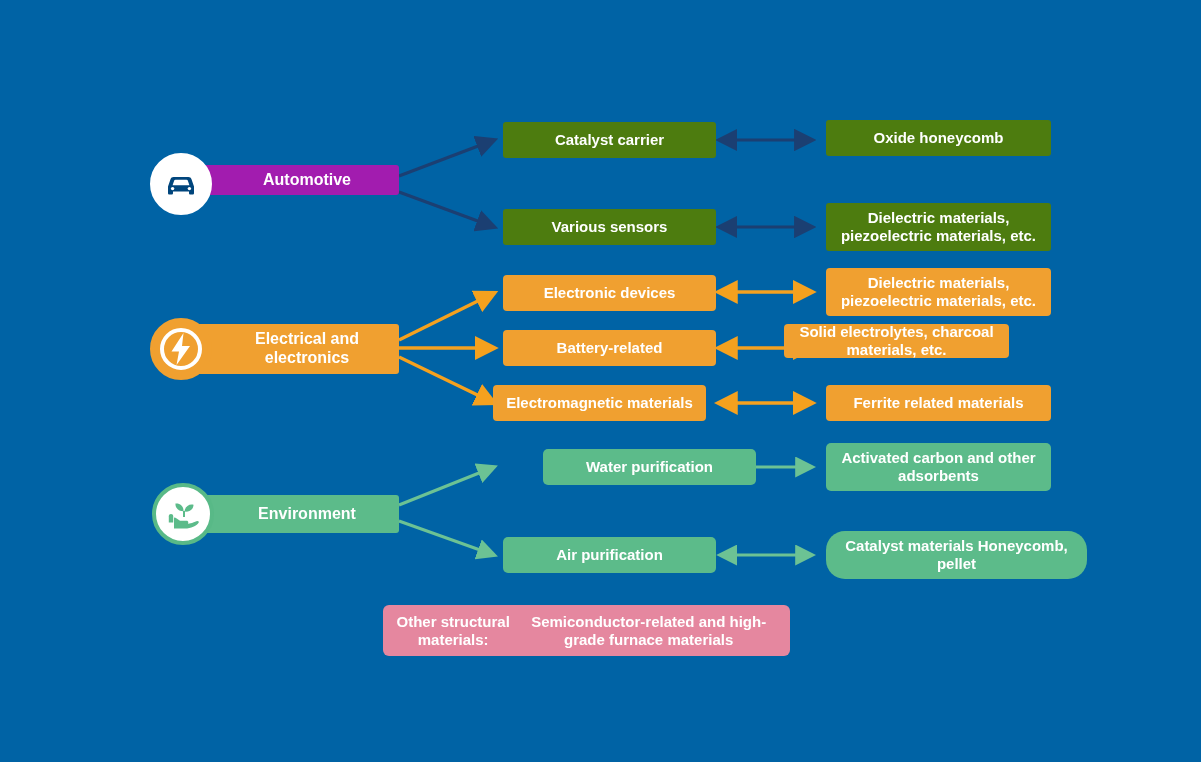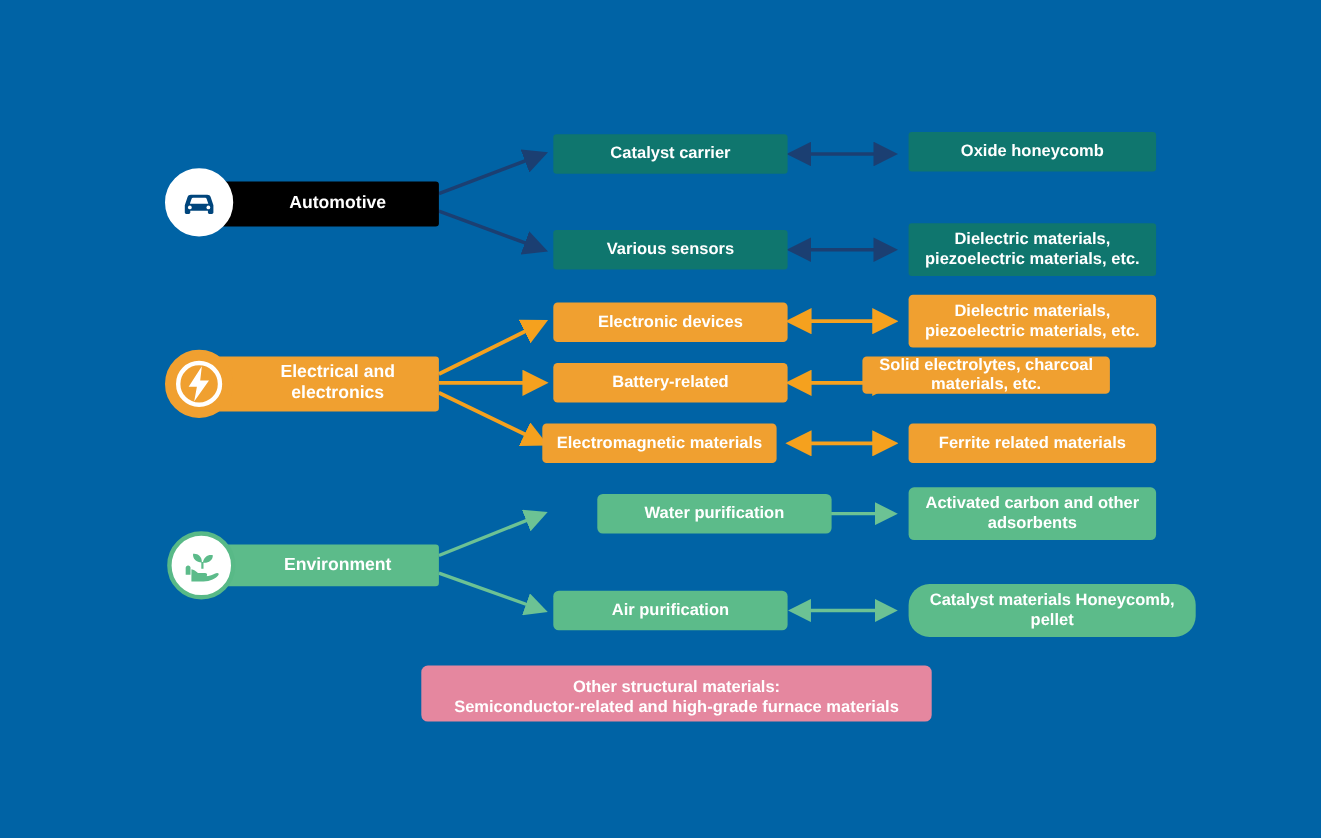--- a/index.html
+++ b/index.html
@@ -34,21 +34,21 @@
   .cat-icon.ring-blue{border:4px solid #ffffff;background:#ffffff;}
 
   .node{
     position:absolute;
     display:flex;align-items:center;justify-content:center;
     color:#ffffff;font-size:15px;font-weight:bold;
     line-height:1.2;text-align:center;
     box-sizing:border-box;
     padding:4px 8px;
   }
-  .node.blue{background:#0f766e;border-radius:3px;}
+  .node.blue{background:#4d7c0f;border-radius:3px;}
   .node.orange{background:#f0a030;border-radius:4px;}
   .node.green{background:#5cbb8a;border-radius:5px;}
   .node.pink{background:#e5879f;border-radius:6px;font-size:15px;}
 </style>
 </head>
 <body>
 
 <div class="stage">
 
   <svg class="connectors" viewBox="0 0 1201 762">
@@ -118,21 +118,21 @@
     </g>
 
     <g>
       <path d="M733,467 L812,467" stroke="#6cc294" stroke-width="3" fill="none" marker-start="url(#ah-green-e)" marker-end="url(#ah-green)"></path>
     </g>
     <g>
       <path d="M733,555 L812,555" stroke="#6cc294" stroke-width="3" fill="none" marker-start="url(#ah-green-e)" marker-end="url(#ah-green)"></path>
     </g>
   </svg>
 
-  <div class="cat-bar" style="left:175px;top:165px;width:224px;height:41px;background:#000000;">
+  <div class="cat-bar" style="left:175px;top:165px;width:224px;height:30px;background:#a21caf;">
     <span>Automotive</span>
   </div>
   <div class="cat-icon ring-blue" style="left:150px;top:153px;">
     <svg width="44" height="44" viewBox="0 0 44 44">
       <path d="M9 24.5 L11.5 17.2 C12 15.7 13 15 14.6 15 L29.4 15 C31 15 32 15.7 32.5 17.2 L35 24.5 L35 31.2 C35 32 34.4 32.5 33.6 32.5 L31.4 32.5 C30.6 32.5 30 32 30 31.2 L30 29.6 L14 29.6 L14 31.2 C14 32 13.4 32.5 12.6 32.5 L10.4 32.5 C9.6 32.5 9 32 9 31.2 Z" fill="#00457c"></path>
       <path d="M13.6 23.2 L15.2 18.6 C15.4 18 15.8 17.7 16.5 17.7 L27.5 17.7 C28.2 17.7 28.6 18 28.8 18.6 L30.4 23.2 Z" fill="#ffffff"></path>
       <circle cx="13.6" cy="26.6" r="1.7" fill="#ffffff"></circle>
       <circle cx="30.4" cy="26.6" r="1.7" fill="#ffffff"></circle>
     </svg>
   </div>
@@ -202,18 +202,18 @@
     <span>Activated carbon and other adsorbents</span>
   </div>
 
   <div class="node green" style="left:503px;top:537px;width:213px;height:36px;">
     <span>Air purification</span>
   </div>
   <div class="node green" style="left:826px;top:531px;width:261px;height:48px;border-radius:19px;">
     <span>Catalyst materials Honeycomb, pellet</span>
   </div>
 
-  <div class="node pink" style="left:383px;top:605px;width:464px;height:51px;flex-direction:column;justify-content:flex-end;">
+  <div class="node pink" style="left:383px;top:605px;width:407px;height:51px;flex-direction:row;">
     <span>Other structural materials:</span>
     <span>Semiconductor-related and high-grade furnace materials</span>
   </div>
 
 </div>
 
 </body></html>

